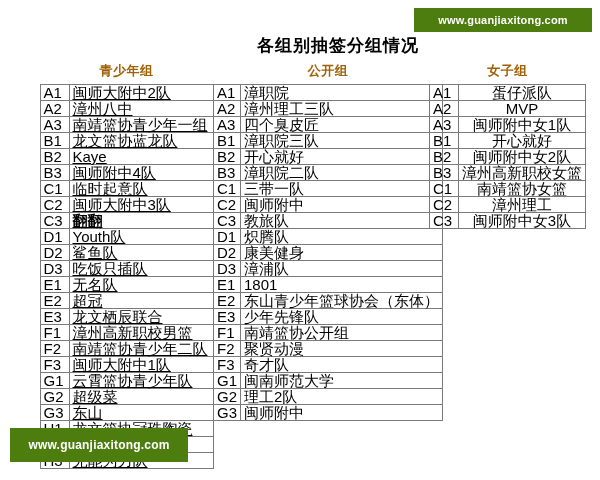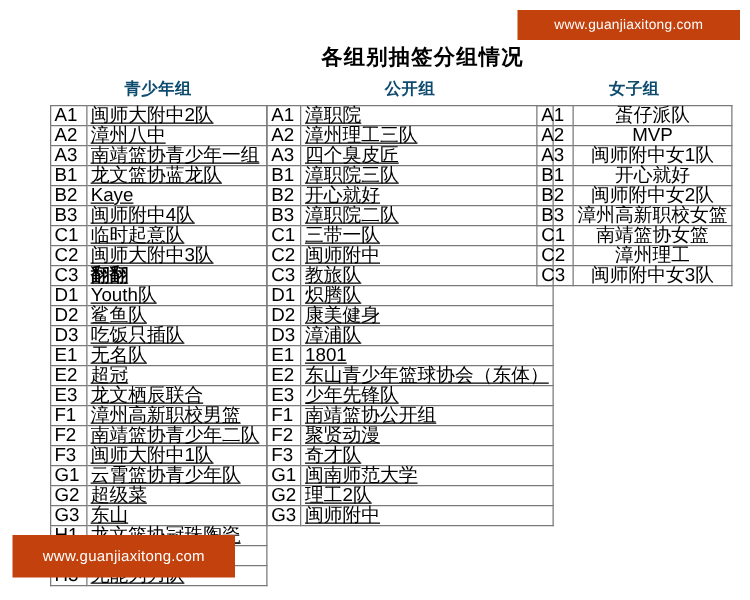--- a/index.html
+++ b/index.html
@@ -14,24 +14,24 @@
     position: relative;
     overflow: hidden;
   }
   .page {
     position: relative;
     width: 600px;
     height: 480px;
   }
   .watermark {
     position: absolute;
-    background: #c2410c;
+    background: #4d7c0f;
     color: #ffffff;
     font-size: 11px;
-    font-weight: normal;
+    font-weight: bold;
     letter-spacing: 0.2px;
     display: flex;
     align-items: center;
     justify-content: center;
     box-sizing: border-box;
   }
   .watermark.top-right {
     top: 8px;
     right: 8px;
     width: 178px;
@@ -69,21 +69,21 @@
     flex-direction: column;
     align-items: center;
   }
   .col-1 { width: 205px; margin-left: 24px; }
   .col-2 { width: 190px; margin-left: 4px; }
   .col-3 { width: 165px; margin-left: 2px; }
 
   .group-title {
     font-size: 13px;
     font-weight: bold;
-    color: #0c4a6e;
+    color: #a16207;
     margin-bottom: 4px;
     letter-spacing: 0.5px;
   }
   table.group-table {
     border-collapse: collapse;
     font-size: 15px;
     color: #000000;
   }
   table.group-table td {
     border: 1px solid #7a7a7a;
@@ -94,21 +94,21 @@
     vertical-align: middle;
   }
   td.code {
     width: 22px;
     text-align: left;
   }
   td.team {
     text-align: left;
   }
   .col-1 td.team { width: 137px; text-decoration: underline; }
-  .col-2 td.team { width: 140px; text-decoration: underline; }
+  .col-2 td.team { width: 140px; }
   .col-3 td.team { width: 115px; text-align: center; }
   td.bold-team { font-weight: bold; }
 </style>
 </head>
 <body>
 
 <div class="page">
 
   <div class="watermark top-right">www.guanjiaxitong.com</div>
 

